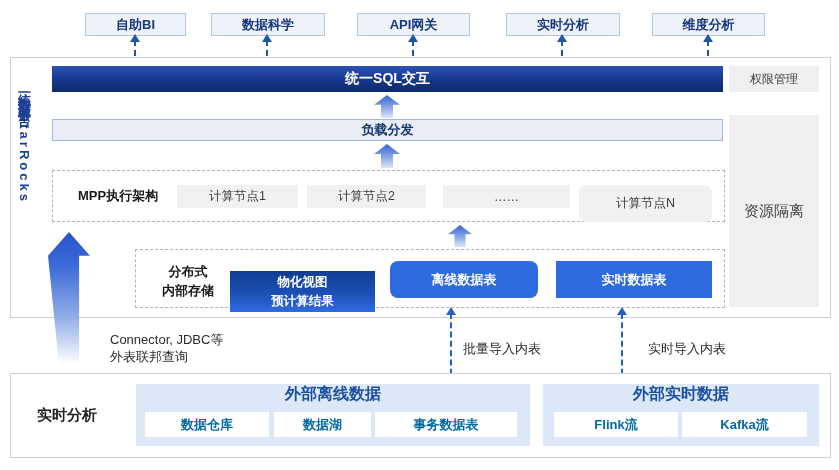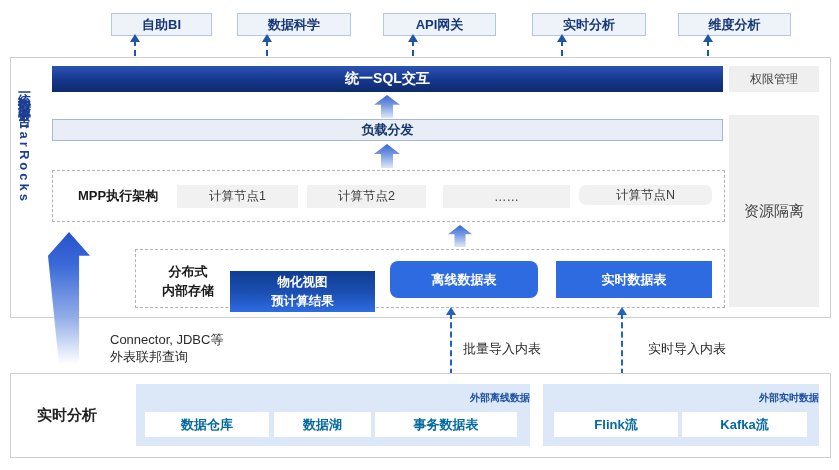--- a/index.html
+++ b/index.html
@@ -1,21 +1,21 @@
 <!DOCTYPE html>
 <html><head>
 <meta charset="utf-8">
 <style>
   html,body{margin:0;padding:0;background:#fff;}
   .canvas{position:relative;width:839px;height:470px;background:#fff;overflow:hidden;
           font-family:"Liberation Sans","DejaVu Sans",sans-serif;}
   .abs{position:absolute;box-sizing:border-box;}
   
   .app-box{height:23px;background:#eef3fa;border:1px solid #b4c6e0;color:#17377a;
-           font-size:13px;font-weight:bold;display:flex;align-items:center;justify-content:center;margin-left:26px;}
+           font-size:13px;font-weight:bold;display:flex;align-items:center;justify-content:center;}
   
   .vconn{width:0;border-left:2px dashed #1f55a8;}
   .vconn.blue{border-left-color:#2262c4;}
   .tri-up{position:absolute;top:-6px;left:-6px;width:0;height:0;
           border-left:5px solid transparent;border-right:5px solid transparent;
           border-bottom:8px solid #1f55a8;}
   .vconn.blue .tri-up{border-bottom-color:#2262c4;}
   
   .main-box{background:#fff;border:1px solid #cfcfcf;}
   .side-label{writing-mode:vertical-rl;text-orientation:mixed;color:#1c3f94;
@@ -37,21 +37,21 @@
   
   .up-arrow{clip-path:polygon(50% 0%,100% 42%,73% 42%,73% 100%,27% 100%,27% 42%,0% 42%);
             background:linear-gradient(180deg,#3767d1 0%,#7a9ae2 45%,#dde7f8 100%);}
   .big-arrow{clip-path:polygon(50% 0%,100% 18%,74% 18%,74% 100%,26% 100%,0% 18%,26% 18%,0% 18%);
              background:linear-gradient(180deg,#2753c8 0%,#3b6ad8 25%,#93aee8 65%,rgba(230,239,252,0) 100%);}
   .flow-label{color:#2b2b2b;font-size:13px;line-height:17px;}
   
   .ext-box{background:#fff;border:1px solid #cfcfcf;}
   .ext-title{color:#222;font-size:15px;font-weight:bold;display:flex;align-items:center;}
   .group-box{background:#dce8f8;}
-  .group-title{color:#1d4fa1;font-size:10px;font-weight:bold;text-align:right;padding-top:7px;}
+  .group-title{color:#1d4fa1;font-size:16px;font-weight:bold;text-align:center;}
   .item-box{background:#fff;color:#0369a1;font-size:13px;font-weight:bold;
             display:flex;align-items:center;justify-content:center;}
 </style>
 </head>
 <body>
 
 <div class="canvas">
 
   <div class="abs app-box" style="left:85px;top:13px;width:101px;">
       <span>自助BI</span>
@@ -113,21 +113,21 @@
   <div class="abs mpp-label" style="left:78px;top:170px;height:52px;">MPP执行架构</div>
   <div class="abs node-box" style="left:177px;top:185px;width:121px;height:23px;">
       <span>计算节点1</span>
     </div>
   <div class="abs node-box" style="left:307px;top:185px;width:119px;height:23px;">
       <span>计算节点2</span>
     </div>
   <div class="abs node-box" style="left:443px;top:185px;width:127px;height:23px;">
       <span>……</span>
     </div>
-  <div class="abs node-box" style="left:579px;top:185px;width:133px;height:20px;border-radius:7px;">
+  <div class="abs node-box" style="left:579px;top:185px;width:133px;height:37px;border-radius:7px;">
       <span>计算节点N</span>
     </div>
 
   <div class="abs up-arrow" style="left:448px;top:225px;width:24px;height:22px;"></div>
 
   <div class="abs dashed-box" style="left:135px;top:249px;width:590px;height:59px;"></div>
   <div class="abs store-label" style="left:150px;top:263px;width:76px;">
     <span style="display:block;">分布式</span>
     <span style="display:block;">内部存储</span>
   </div>

